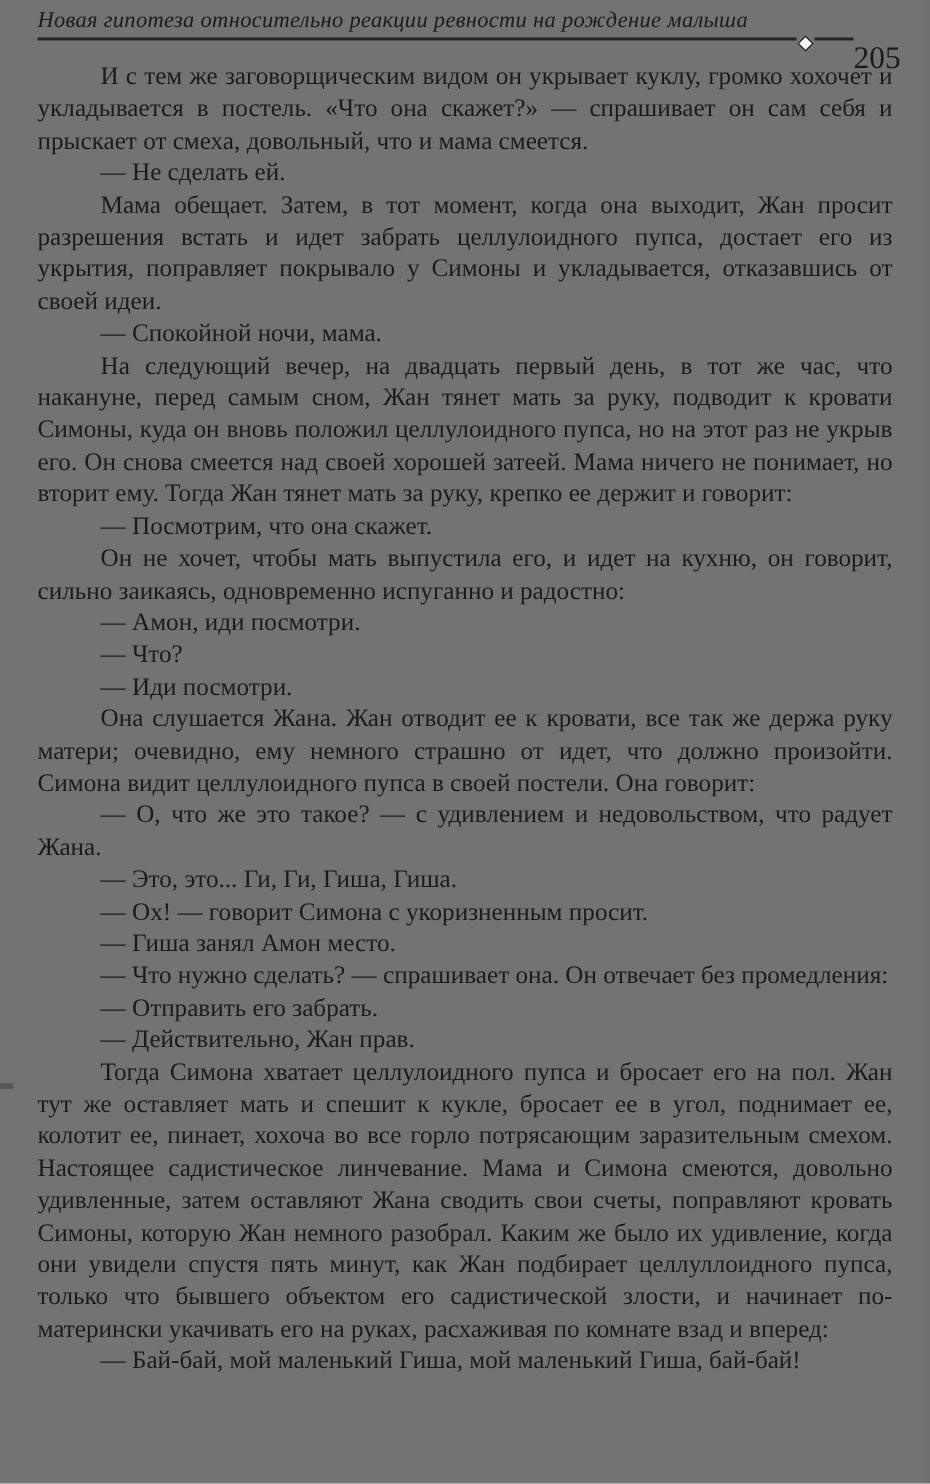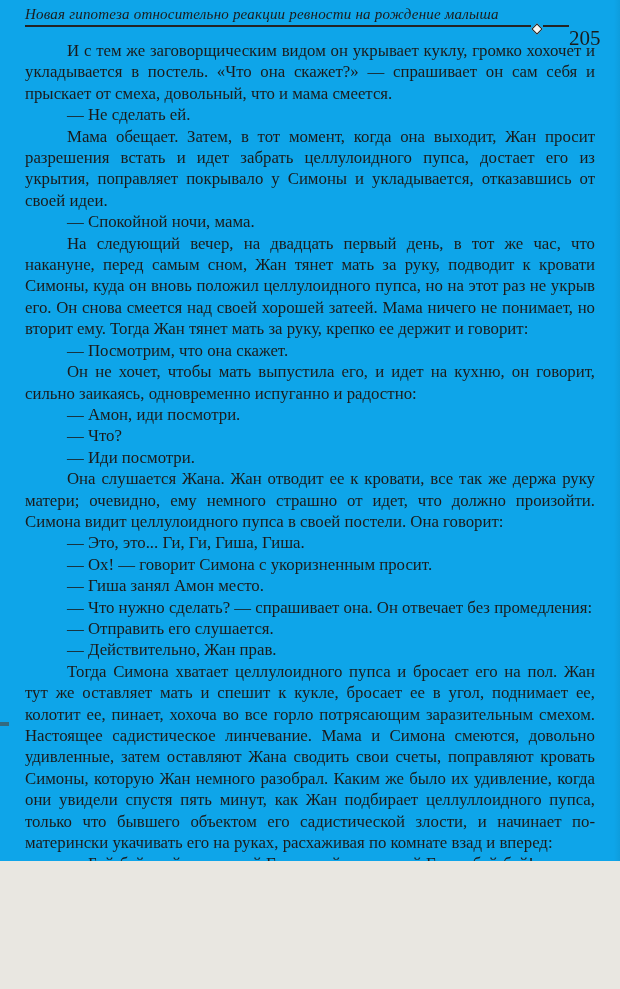--- a/index.html
+++ b/index.html
@@ -3,23 +3,23 @@
 <meta charset="utf-8">
 <style>
   html, body {
     margin: 0;
     padding: 0;
     background: #e9e7e1;
   }
   .page {
     position: relative;
     width: 620px;
-    height: 861px;
+    height: 989px;
     margin: 0;
-    background: #0ea5e9;
+    background: #737373;
     color: #1b1b1b;
     font-family: "Liberation Serif", "DejaVu Serif", serif;
     box-sizing: border-box;
     padding: 5px 25px 0 25px;
     overflow: hidden;
   }
   
   .page::after {
     content: "";
     position: absolute;
@@ -118,25 +118,26 @@
     <p>— Не сделать ей.</p>
     <p>Мама обещает. Затем, в тот момент, когда она выходит, Жан просит разрешения встать и идет забрать целлулоидного пупса, достает его из укрытия, поправляет покрывало у Симоны и укладывается, отказавшись от своей идеи.</p>
     <p>— Спокойной ночи, мама.</p>
     <p>На следующий вечер, на двадцать первый день, в тот же час, что накануне, перед самым сном, Жан тянет мать за руку, подводит к кровати Симоны, куда он вновь положил целлулоидного пупса, но на этот раз не укрыв его. Он снова смеется над своей хорошей затеей. Мама ничего не понимает, но вторит ему. Тогда Жан тянет мать за руку, крепко ее держит и говорит:</p>
     <p>— Посмотрим, что она скажет.</p>
     <p>Он не хочет, чтобы мать выпустила его, и идет на кухню, он говорит, сильно заикаясь, одновременно испуганно и радостно:</p>
     <p>— Амон, иди посмотри.</p>
     <p>— Что?</p>
     <p>— Иди посмотри.</p>
     <p>Она слушается Жана. Жан отводит ее к кровати, все так же держа руку матери; очевидно, ему немного страшно от идет, что должно произойти. Симона видит целлулоидного пупса в своей постели. Она говорит:</p>
+    <p>— О, что же это такое? — с удивлением и недовольством, что радует Жана.</p>
     <p>— Это, это... Ги, Ги, Гиша, Гиша.</p>
     <p>— Ох! — говорит Симона с укоризненным просит.</p>
     <p>— Гиша занял Амон место.</p>
     <p>— Что нужно сделать? — спрашивает она. Он отвечает без промедления:</p>
-    <p>— Отправить его слушается.</p>
+    <p>— Отправить его забрать.</p>
     <p>— Действительно, Жан прав.</p>
     <p>Тогда Симона хватает целлулоидного пупса и бросает его на пол. Жан тут же оставляет мать и спешит к кукле, бросает ее в угол, поднимает ее, колотит ее, пинает, хохоча во все горло потрясающим заразительным смехом. Настоящее садистическое линчевание. Мама и Симона смеются, довольно удивленные, затем оставляют Жана сводить свои счеты, поправляют кровать Симоны, которую Жан немного разобрал. Каким же было их удивление, когда они увидели спустя пять минут, как Жан подбирает целлуллоидного пупса, только что бывшего объектом его садистической злости, и начинает по-матерински укачивать его на руках, расхаживая по комнате взад и вперед:</p>
     <p>— Бай-бай, мой маленький Гиша, мой маленький Гиша, бай-бай!</p>
   </div>
 
   <div class="scan-artifact"></div>
 
 </div>
 
 </body></html>

